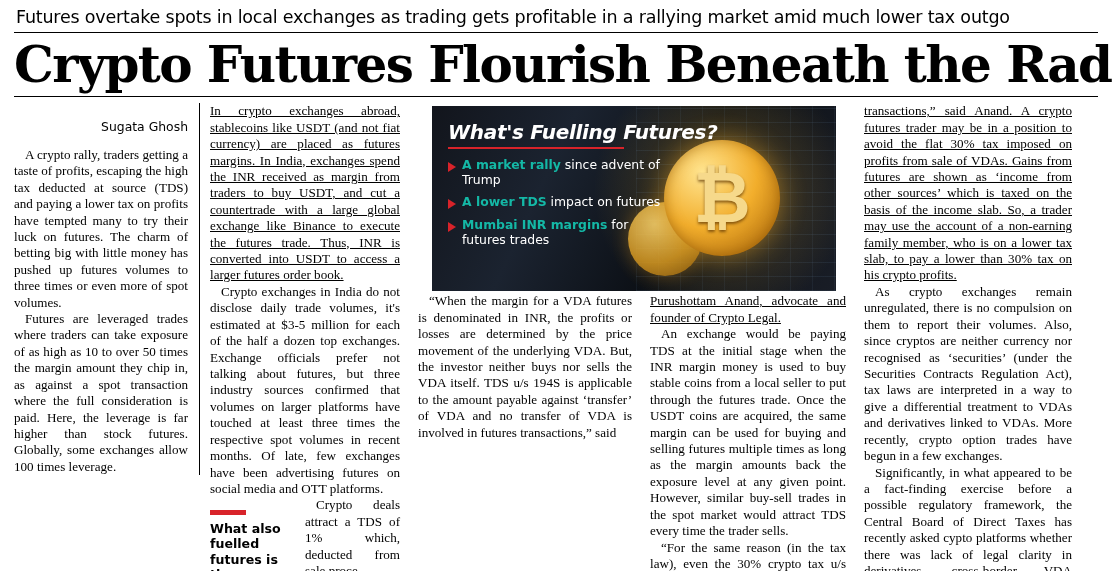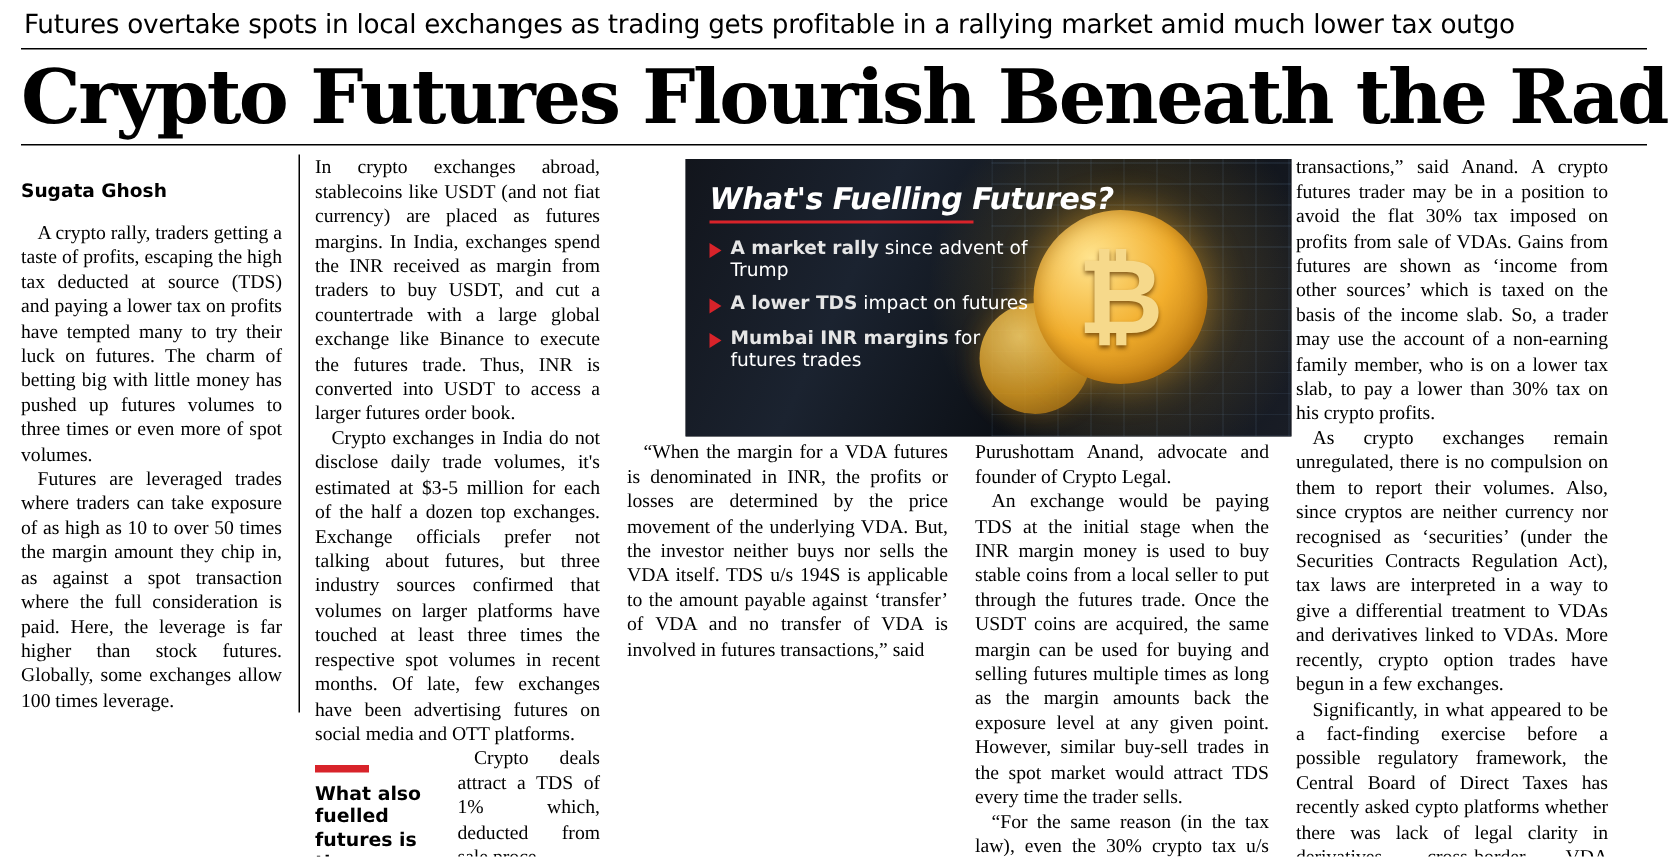--- a/index.html
+++ b/index.html
@@ -56,32 +56,32 @@
   }
   .col {
     font-size: 13.1px;
     line-height: 1.255;
     text-align: justify;
     text-justify: inter-word;
     hyphens: auto;
     position: relative;
   }
   .col p { margin: 0; text-indent: 11px; }
-  .col p.first { text-indent: 0; }
+  .col p.first { text-indent: 0; text-decoration: underline; }
   .col-1 { width: 186px; padding-right: 11px; border-right: 1px solid #000; }
   .col-2 { width: 210px; padding: 0 10px 0 10px; }
   .col-3 { width: 232px; padding: 0 10px 0 8px; }
   .col-4 { width: 214px; padding: 0 10px 0 8px; }
   .col-5 { width: 216px; padding: 0 0 0 8px; }
 
   .byline {
     font-family: "DejaVu Sans", sans-serif;
-    font-weight: bold;
+    font-weight: normal;
     font-size: 12.4px;
-    text-align: left;
+    text-align: right;
     padding: 16px 0 12px 0;
     text-indent: 0 !important;
   }
   .dateline {
     font-weight: bold;
   }
 
   
   .pullquote {
     margin-top: 7px;
@@ -98,21 +98,21 @@
     font-weight: bold;
     font-size: 12.6px;
     line-height: 1.2;
     text-indent: 0;
     text-align: left;
   }
 
   
   .promo {
     position: absolute;
-    left: 457px;
+    left: 432px;
     top: 106px;
     width: 404px;
     height: 185px;
     background: #0f1116;
     overflow: hidden;
     padding-left: 14px;
   }
   .promo-img {
     position: absolute; inset: 0;
     background:
@@ -189,21 +189,21 @@
     border-bottom: 5px solid transparent;
     margin-top: 4px;
     flex: 0 0 auto;
   }
   .btext {
     font-family: "DejaVu Sans", sans-serif;
     font-size: 12.4px;
     line-height: 1.18;
     color: #ffffff;
   }
-  .btext b { color: #e5e5e5; font-weight: bold; }
+  .btext b { color: #14b8a6; font-weight: bold; }
   .btext .light { font-weight: normal; }
 </style>
 </head>
 <body>
 
 <div class="page">
 
   <div class="kicker">Futures overtake spots in local exchanges as trading gets profitable in a rallying market amid much lower tax outgo</div>
   <div class="rule-thin"></div>
   <div class="headline">Crypto Futures Flourish Beneath the Radar</div>

